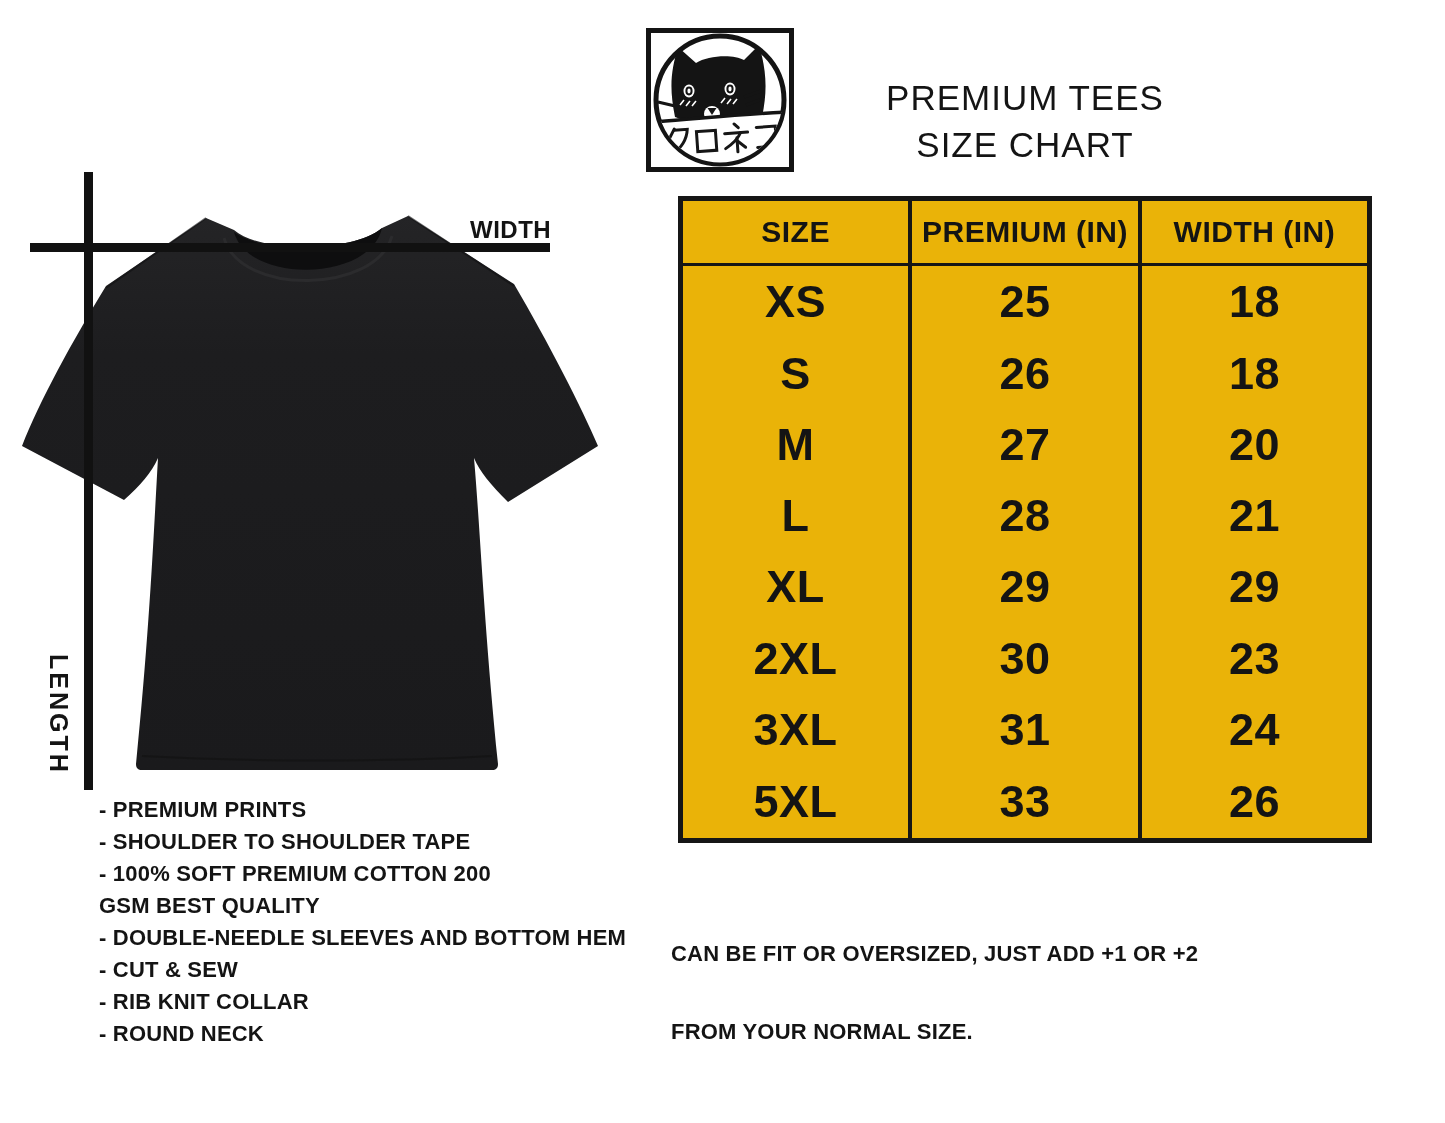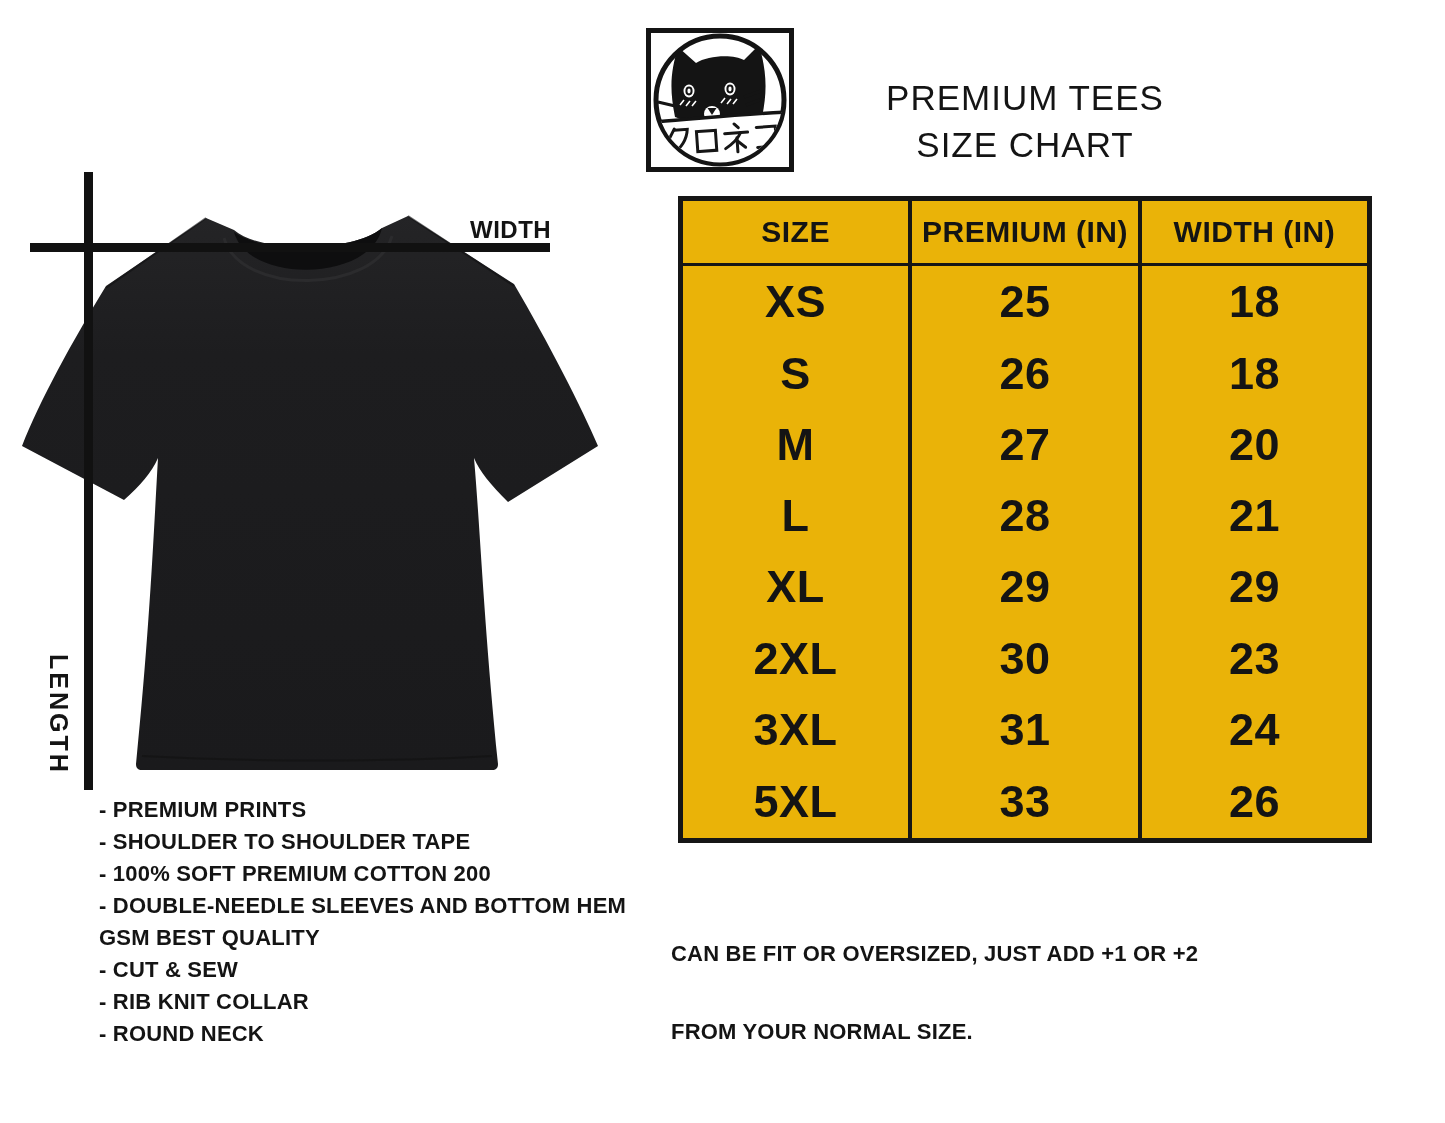--- a/index.html
+++ b/index.html
@@ -89,22 +89,22 @@
 
   <div class="measure-line v-line"></div>
   <div class="measure-line h-line"></div>
   <div class="width-label">WIDTH</div>
   <div class="length-label">LENGTH</div>
 
   <div class="features">
       <div class="feature-line">- PREMIUM PRINTS</div>
       <div class="feature-line">- SHOULDER TO SHOULDER TAPE</div>
       <div class="feature-line">- 100% SOFT PREMIUM COTTON 200</div>
+      <div class="feature-line">GSM BEST QUALITY</div>
       <div class="feature-line">- DOUBLE-NEEDLE SLEEVES AND BOTTOM HEM</div>
-      <div class="feature-line">GSM BEST QUALITY</div>
       <div class="feature-line">- CUT &amp; SEW</div>
       <div class="feature-line">- RIB KNIT COLLAR</div>
       <div class="feature-line">- ROUND NECK</div>
     </div>
 
   <svg class="logo-svg" viewBox="0 0 150 147" aria-label="kuroneko black cat stamp logo">
     <defs>
       <clipPath id="logoCircleClip">
           <circle cx="75" cy="73" r="62.5"></circle>
         </clipPath>

